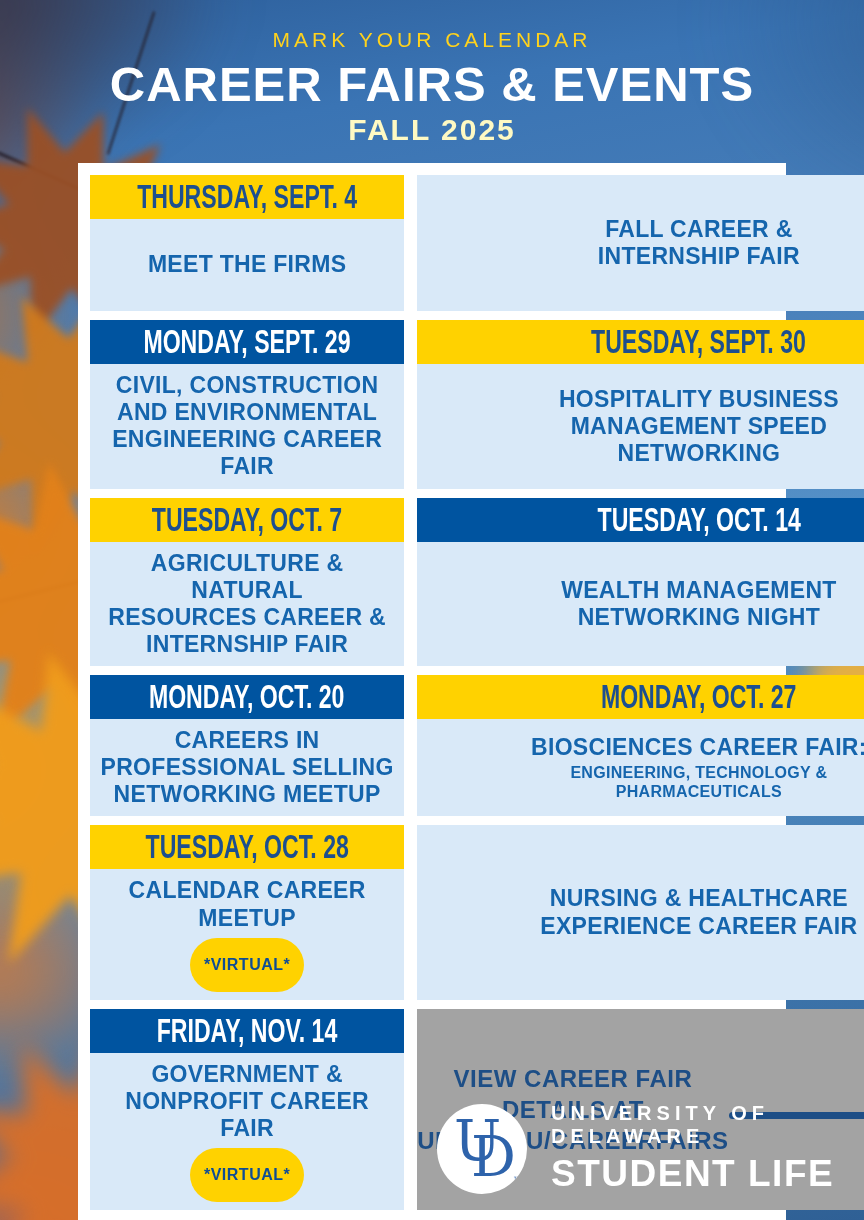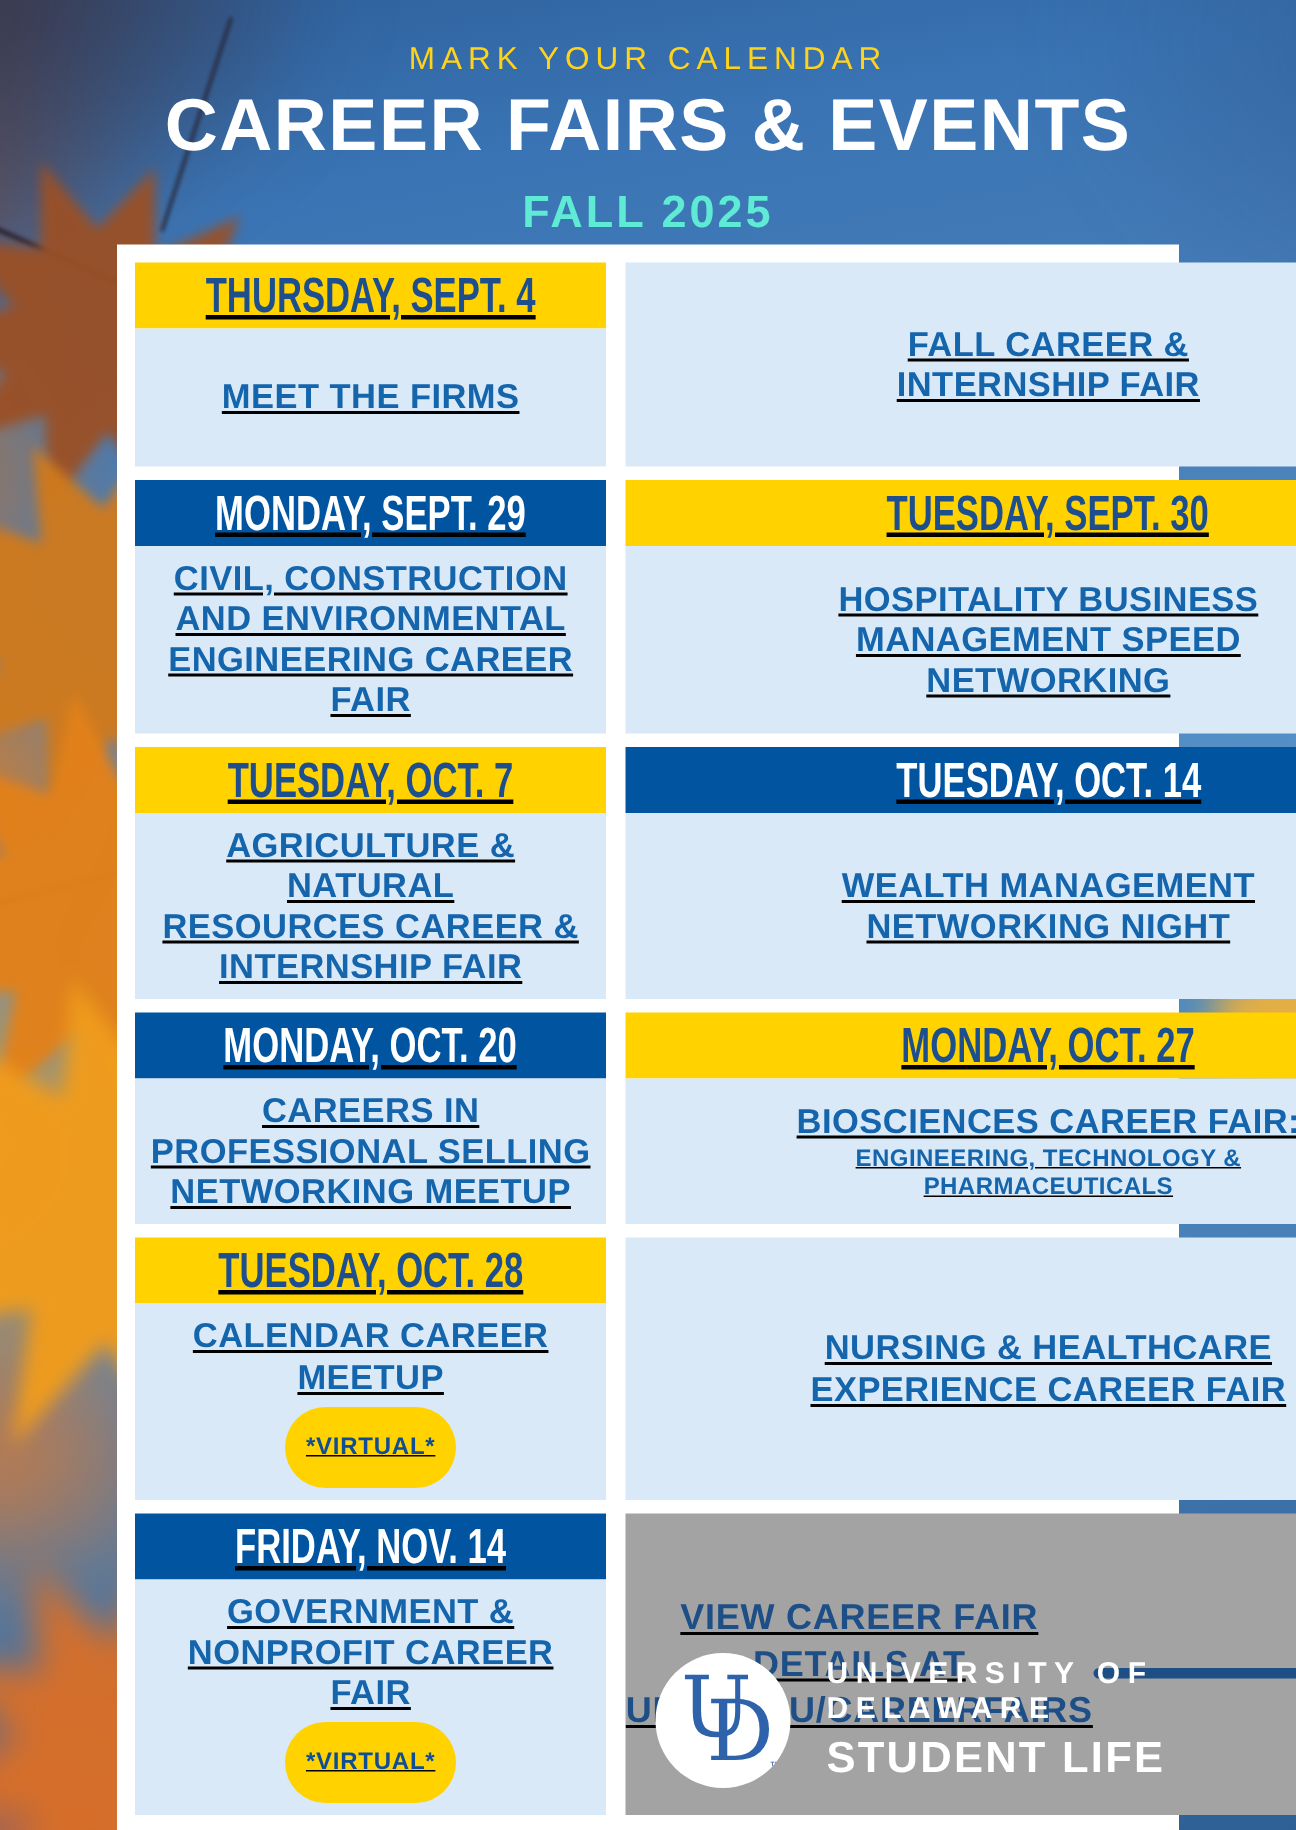--- a/index.html
+++ b/index.html
@@ -25,29 +25,29 @@
       radial-gradient(280px 170px at 38% 103%,rgba(196,88,52,.75), transparent 75%),
       radial-gradient(130px 75px  at 97% 55%, rgba(240,172,58,.9), transparent 70%),
       radial-gradient(420px 300px at 110% 6%, rgba(36,76,124,.55), transparent 75%),
       radial-gradient(520px 380px at 55% 118%,rgba(56,96,146,.5), transparent 80%);
   }
   .leaf { position:absolute; }
   .branch { position:absolute; background:#241f2b; filter:blur(1.5px); }
   
   .masthead { position:absolute; top:28px; left:0; right:0; text-align:center; z-index:3; }
   .kicker { font-size:21px; font-weight:normal; letter-spacing:4px; color:#ffd21c; }
-  .masthead h1 { margin:8px 0 16px; font-size:49px; font-weight:800; letter-spacing:1px; color:#fff; line-height:1.0; }
-  .season { font-size:30px; font-weight:800; letter-spacing:2px; color:#5eead4; margin-top:3px; }
+  .masthead h1 { margin:8px 0 4px; font-size:49px; font-weight:800; letter-spacing:1px; color:#fff; line-height:1.0; }
+  .season { font-size:30px; font-weight:800; letter-spacing:2px; color:#fef9c3; margin-top:3px; }
   
   .grid {
     position:absolute; left:78px; top:163px; width:708px; z-index:3;
     background:#ffffff; padding:12px; box-sizing:border-box;
     display:grid; grid-template-columns:1fr 1fr; gap:9px 13px;
   }
-  .card { display:flex; flex-direction:column;text-decoration:underline; }
+  .card { display:flex; flex-direction:column; }
   .card-hdr { height:44px; flex:none; display:flex; align-items:center; justify-content:center; overflow:hidden; }
   .card-hdr.gold { background:#ffd200; color:#1d4f8f; }
   .card-hdr.blue { background:#0054a0; color:#ffffff; }
   .date { font-size:33px; font-weight:bold; white-space:nowrap; transform:scaleX(.70); letter-spacing:0; }
   .card-body {
     flex:1; min-height:92px; background:#d9e9f8;
     display:flex; flex-direction:column; align-items:center; justify-content:center;
     padding:8px 6px; box-sizing:border-box;
   }
   .ev-title { font-size:23px; font-weight:bold; color:#1565ad; text-align:center; line-height:1.18; white-space:pre-line; letter-spacing:.3px; }
@@ -57,21 +57,21 @@
   .cta-text { font-size:24px; font-weight:bold; color:#1d4e86; text-align:center; white-space:pre-line; line-height:1.3; letter-spacing:.5px; }
   .cta-bar { width:252px; height:7px; background:#1d4e86; border-radius:4px; margin-top:13px; }
   
   .brand { position:absolute; left:437px; top:1102px; display:flex; align-items:center; gap:24px; z-index:3; }
   .monogram { position:relative; width:90px; height:90px; background:#fff; border-radius:50%; flex:none; overflow:hidden; }
   .mono-u, .mono-d { position:absolute; font-family:"DejaVu Serif", serif; color:#2e63ab; font-size:56px; line-height:1; }
   .mono-u { left:17px; top:9px; }
   .mono-d { left:34px; top:25px; }
   .tm { position:absolute; right:6px; bottom:10px; font-size:8px; color:#2e63ab; font-family:"Liberation Sans", sans-serif; }
   .brand-text .org  { color:#fff; font-size:20px; letter-spacing:5px; font-weight:700; }
-  .brand-text .dept { color:#fff; font-size:29px; font-weight:800; letter-spacing:1.5px; margin-top:5px; }
+  .brand-text .dept { color:#fff; font-size:37px; font-weight:800; letter-spacing:1.5px; margin-top:5px; }
 </style>
 </head>
 <body>
 
 <div class="page">
 
   <div class="bg"></div>
   <div class="bg-blobs"></div>
 
   <div class="branch" style="left:-20px; top:210px; width:300px; height:3px; transform:rotate(24deg);"></div>

